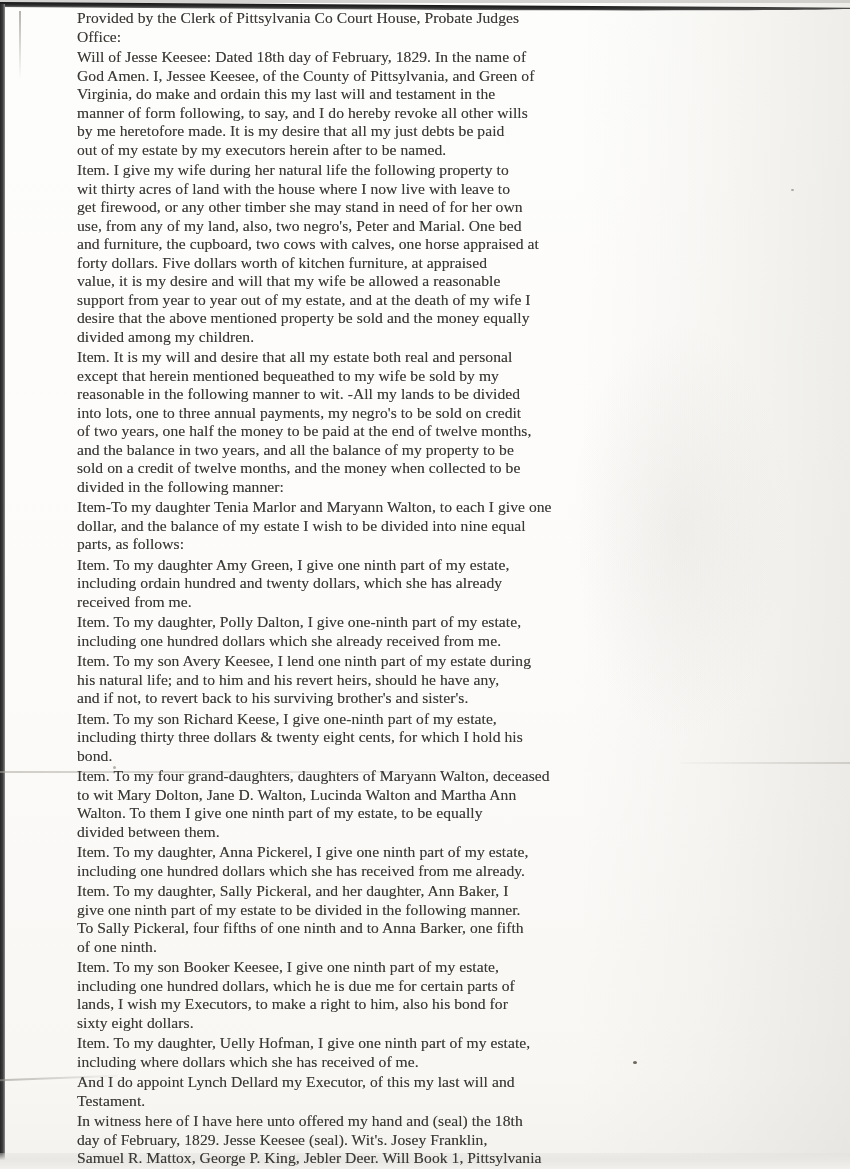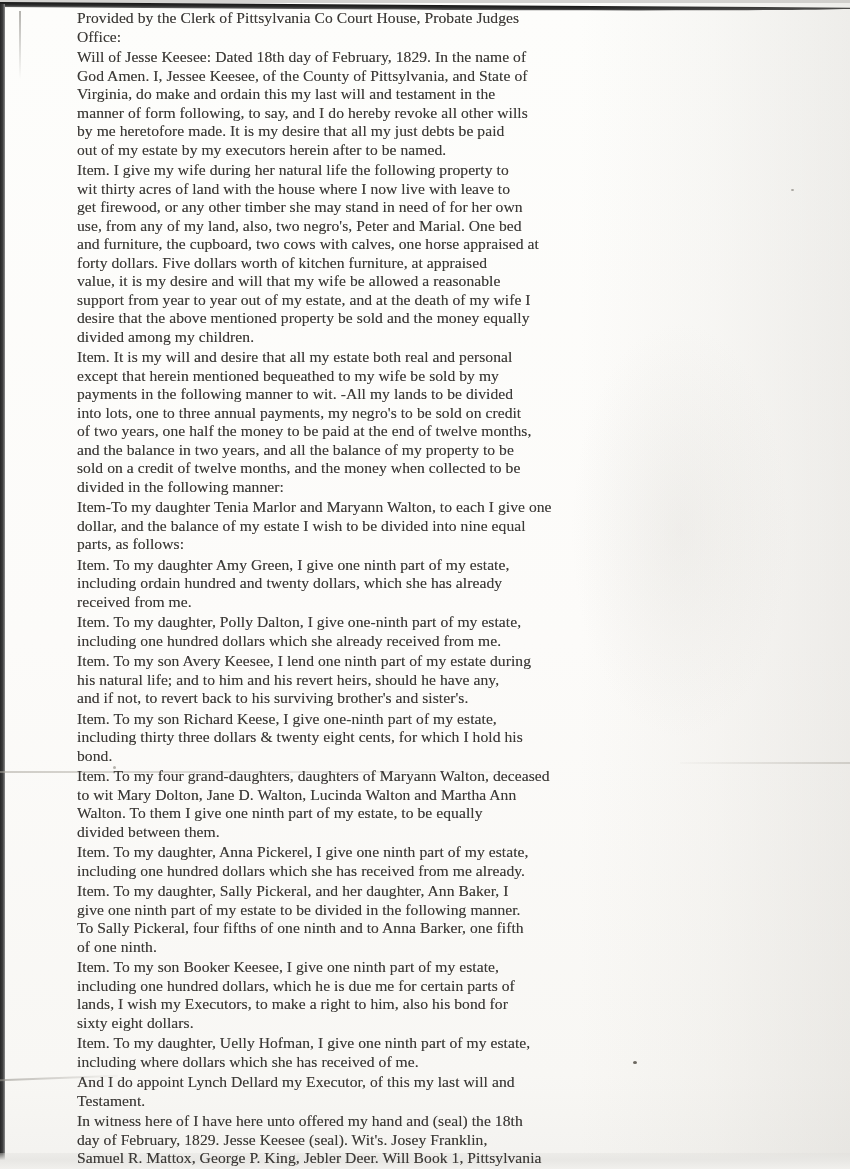--- a/index.html
+++ b/index.html
@@ -131,42 +131,42 @@
   <div class="speck speck-3"></div>
   <div class="band-bottom"></div>
 
   <div class="text-block" id="text-block" style="color: rgb(60, 58, 55);">
       <div class="paragraph">
         <div class="text-line">Provided by the Clerk of Pittsylvania Co Court House, Probate Judges</div>
         <div class="text-line">Office:</div>
       </div>
       <div class="paragraph">
         <div class="text-line">Will of Jesse Keesee: Dated 18th day of February, 1829. In the name of</div>
-        <div class="text-line">God Amen. I, Jessee Keesee, of the County of Pittsylvania, and State of</div>
+        <div class="text-line">God Amen. I, Jessee Keesee, of the County of Pittsylvania, and Green of</div>
         <div class="text-line">Virginia, do make and ordain this my last will and testament in the</div>
         <div class="text-line">manner of form following, to say, and I do hereby revoke all other wills</div>
         <div class="text-line">by me heretofore made. It is my desire that all my just debts be paid</div>
         <div class="text-line">out of my estate by my executors herein after to be named.</div>
       </div>
       <div class="paragraph">
         <div class="text-line">Item. I give my wife during her natural life the following property to</div>
         <div class="text-line">wit thirty acres of land with the house where I now live with leave to</div>
         <div class="text-line">get firewood, or any other timber she may stand in need of for her own</div>
         <div class="text-line">use, from any of my land, also, two negro's, Peter and Marial. One bed</div>
         <div class="text-line">and furniture, the cupboard, two cows with calves, one horse appraised at</div>
         <div class="text-line">forty dollars. Five dollars worth of kitchen furniture, at appraised</div>
         <div class="text-line">value, it is my desire and will that my wife be allowed a reasonable</div>
         <div class="text-line">support from year to year out of my estate, and at the death of my wife I</div>
         <div class="text-line">desire that the above mentioned property be sold and the money equally</div>
         <div class="text-line">divided among my children.</div>
       </div>
       <div class="paragraph">
         <div class="text-line">Item. It is my will and desire that all my estate both real and personal</div>
         <div class="text-line">except that herein mentioned bequeathed to my wife be sold by my</div>
-        <div class="text-line">payments in the following manner to wit. -All my lands to be divided</div>
+        <div class="text-line">reasonable in the following manner to wit. -All my lands to be divided</div>
         <div class="text-line">into lots, one to three annual payments, my negro's to be sold on credit</div>
         <div class="text-line">of two years, one half the money to be paid at the end of twelve months,</div>
         <div class="text-line">and the balance in two years, and all the balance of my property to be</div>
         <div class="text-line">sold on a credit of twelve months, and the money when collected to be</div>
         <div class="text-line">divided in the following manner:</div>
       </div>
       <div class="paragraph">
         <div class="text-line">Item-To my daughter Tenia Marlor and Maryann Walton, to each I give one</div>
         <div class="text-line">dollar, and the balance of my estate I wish to be divided into nine equal</div>
         <div class="text-line">parts, as follows:</div>

